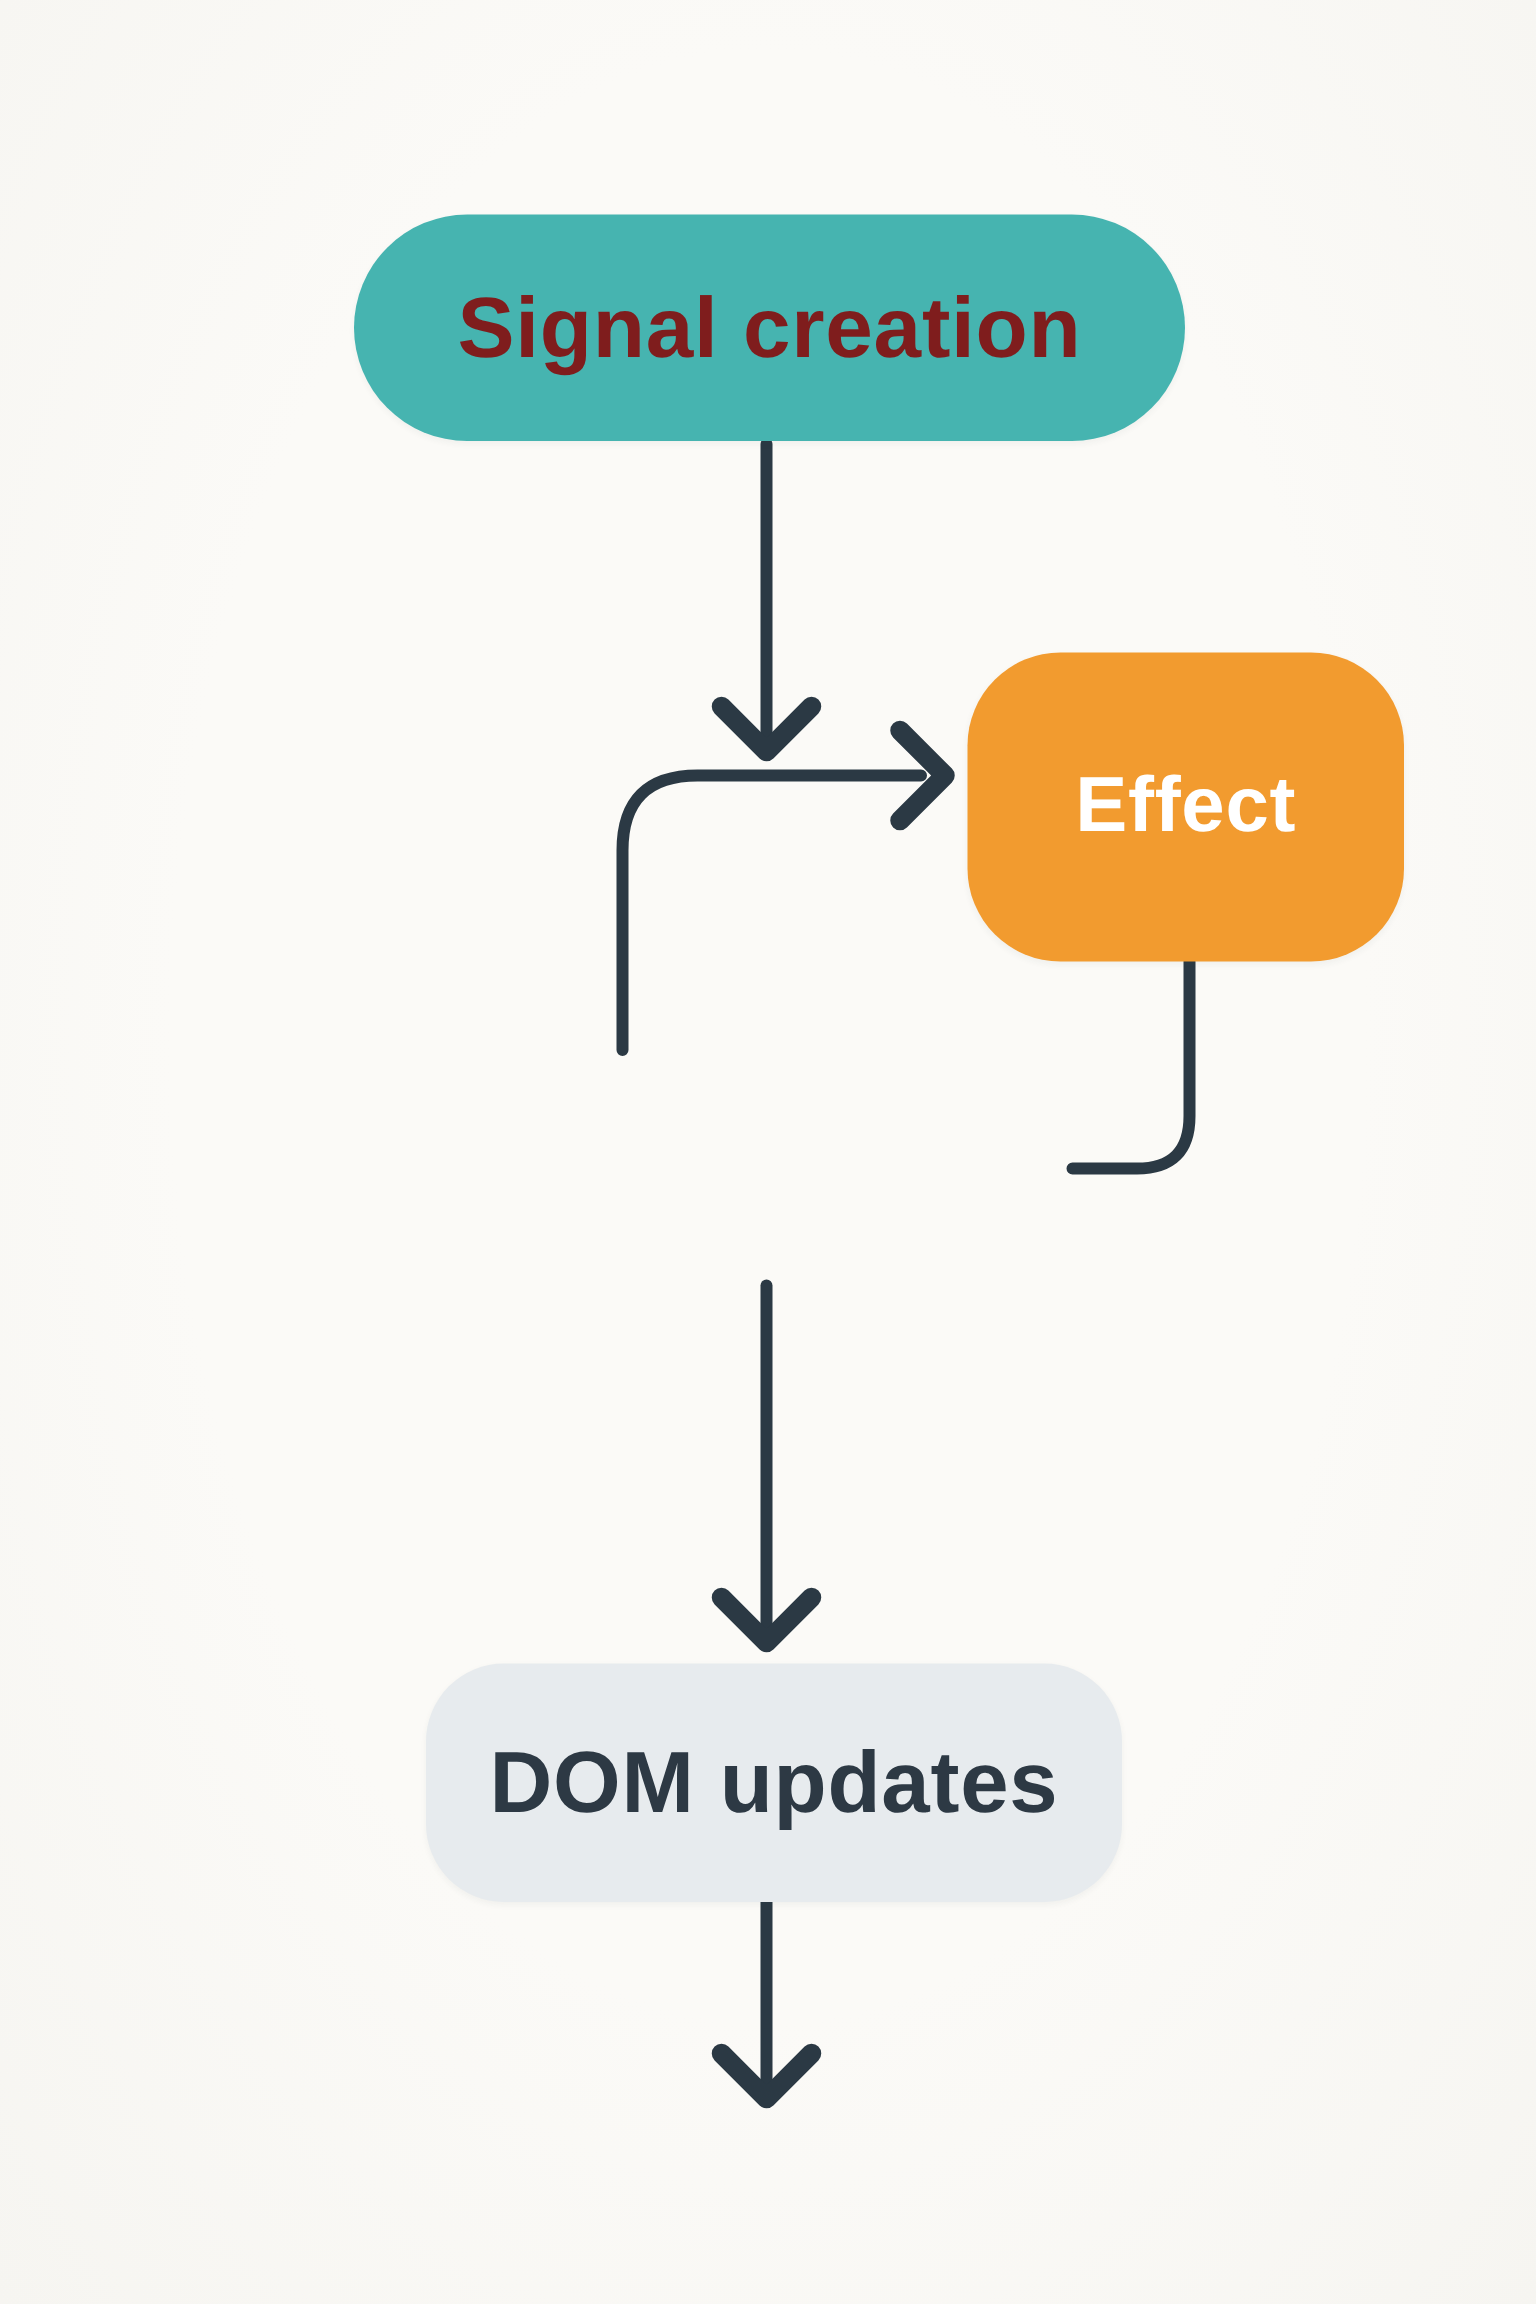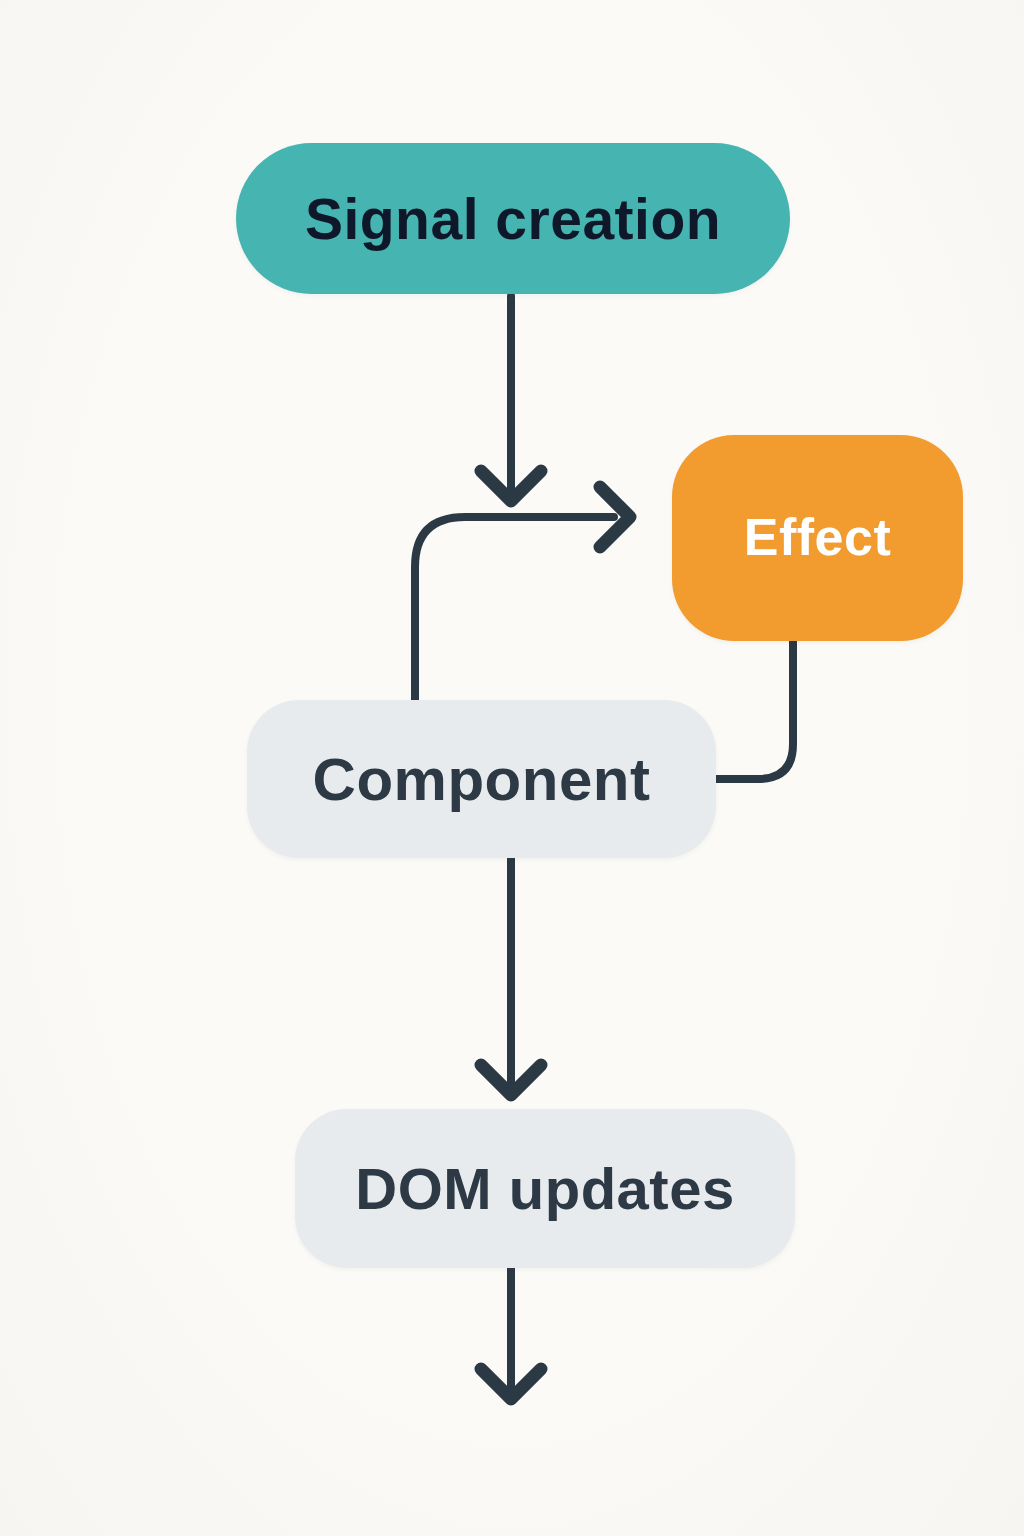--- a/index.html
+++ b/index.html
@@ -28,47 +28,47 @@
     text-align: center;
     letter-spacing: 0.5px;
     box-shadow: 0 2px 4px rgba(40,50,60,0.05);
   }
 
   .node-signal {
     left: 236px; top: 143px;
     width: 554px; height: 151px;
     border-radius: 76px;
     background: #46b4b0;
-    color: #0f172a;
+    color: #7f1d1d;
     font-size: 57px;
   }
 
   .node-effect {
-    left: 672px; top: 435px;
+    left: 645px; top: 435px;
     width: 291px; height: 206px;
     border-radius: 62px;
     background: #f29b2f;
     color: #ffffff;
     font-size: 52px;
     line-height: 1.18;
     flex-direction: column;
   }
 
   .node-component {
     left: 247px; top: 700px;
     width: 469px; height: 158px;
     border-radius: 52px;
     background: #e7ebee;
     color: #2d3944;
     font-size: 60px;
   }
 
   .node-dom {
-    left: 295px; top: 1109px;
-    width: 500px; height: 159px;
+    left: 284px; top: 1109px;
+    width: 464px; height: 159px;
     border-radius: 52px;
     background: #e7ebee;
     color: #2d3944;
     font-size: 58px;
     justify-content: center;
   }
 </style>
 </head>
 <body>
 
@@ -93,21 +93,18 @@
   </svg>
 
   <div class="node node-signal">
     <span>Signal creation</span>
   </div>
 
   <div class="node node-effect">
     <span>Effect</span>
   </div>
 
-  <div class="node node-component">
-    <span>Component</span>
-  </div>
 
   <div class="node node-dom">
     <span>DOM updates</span>
   </div>
 
 </div>
 
 </body></html>

